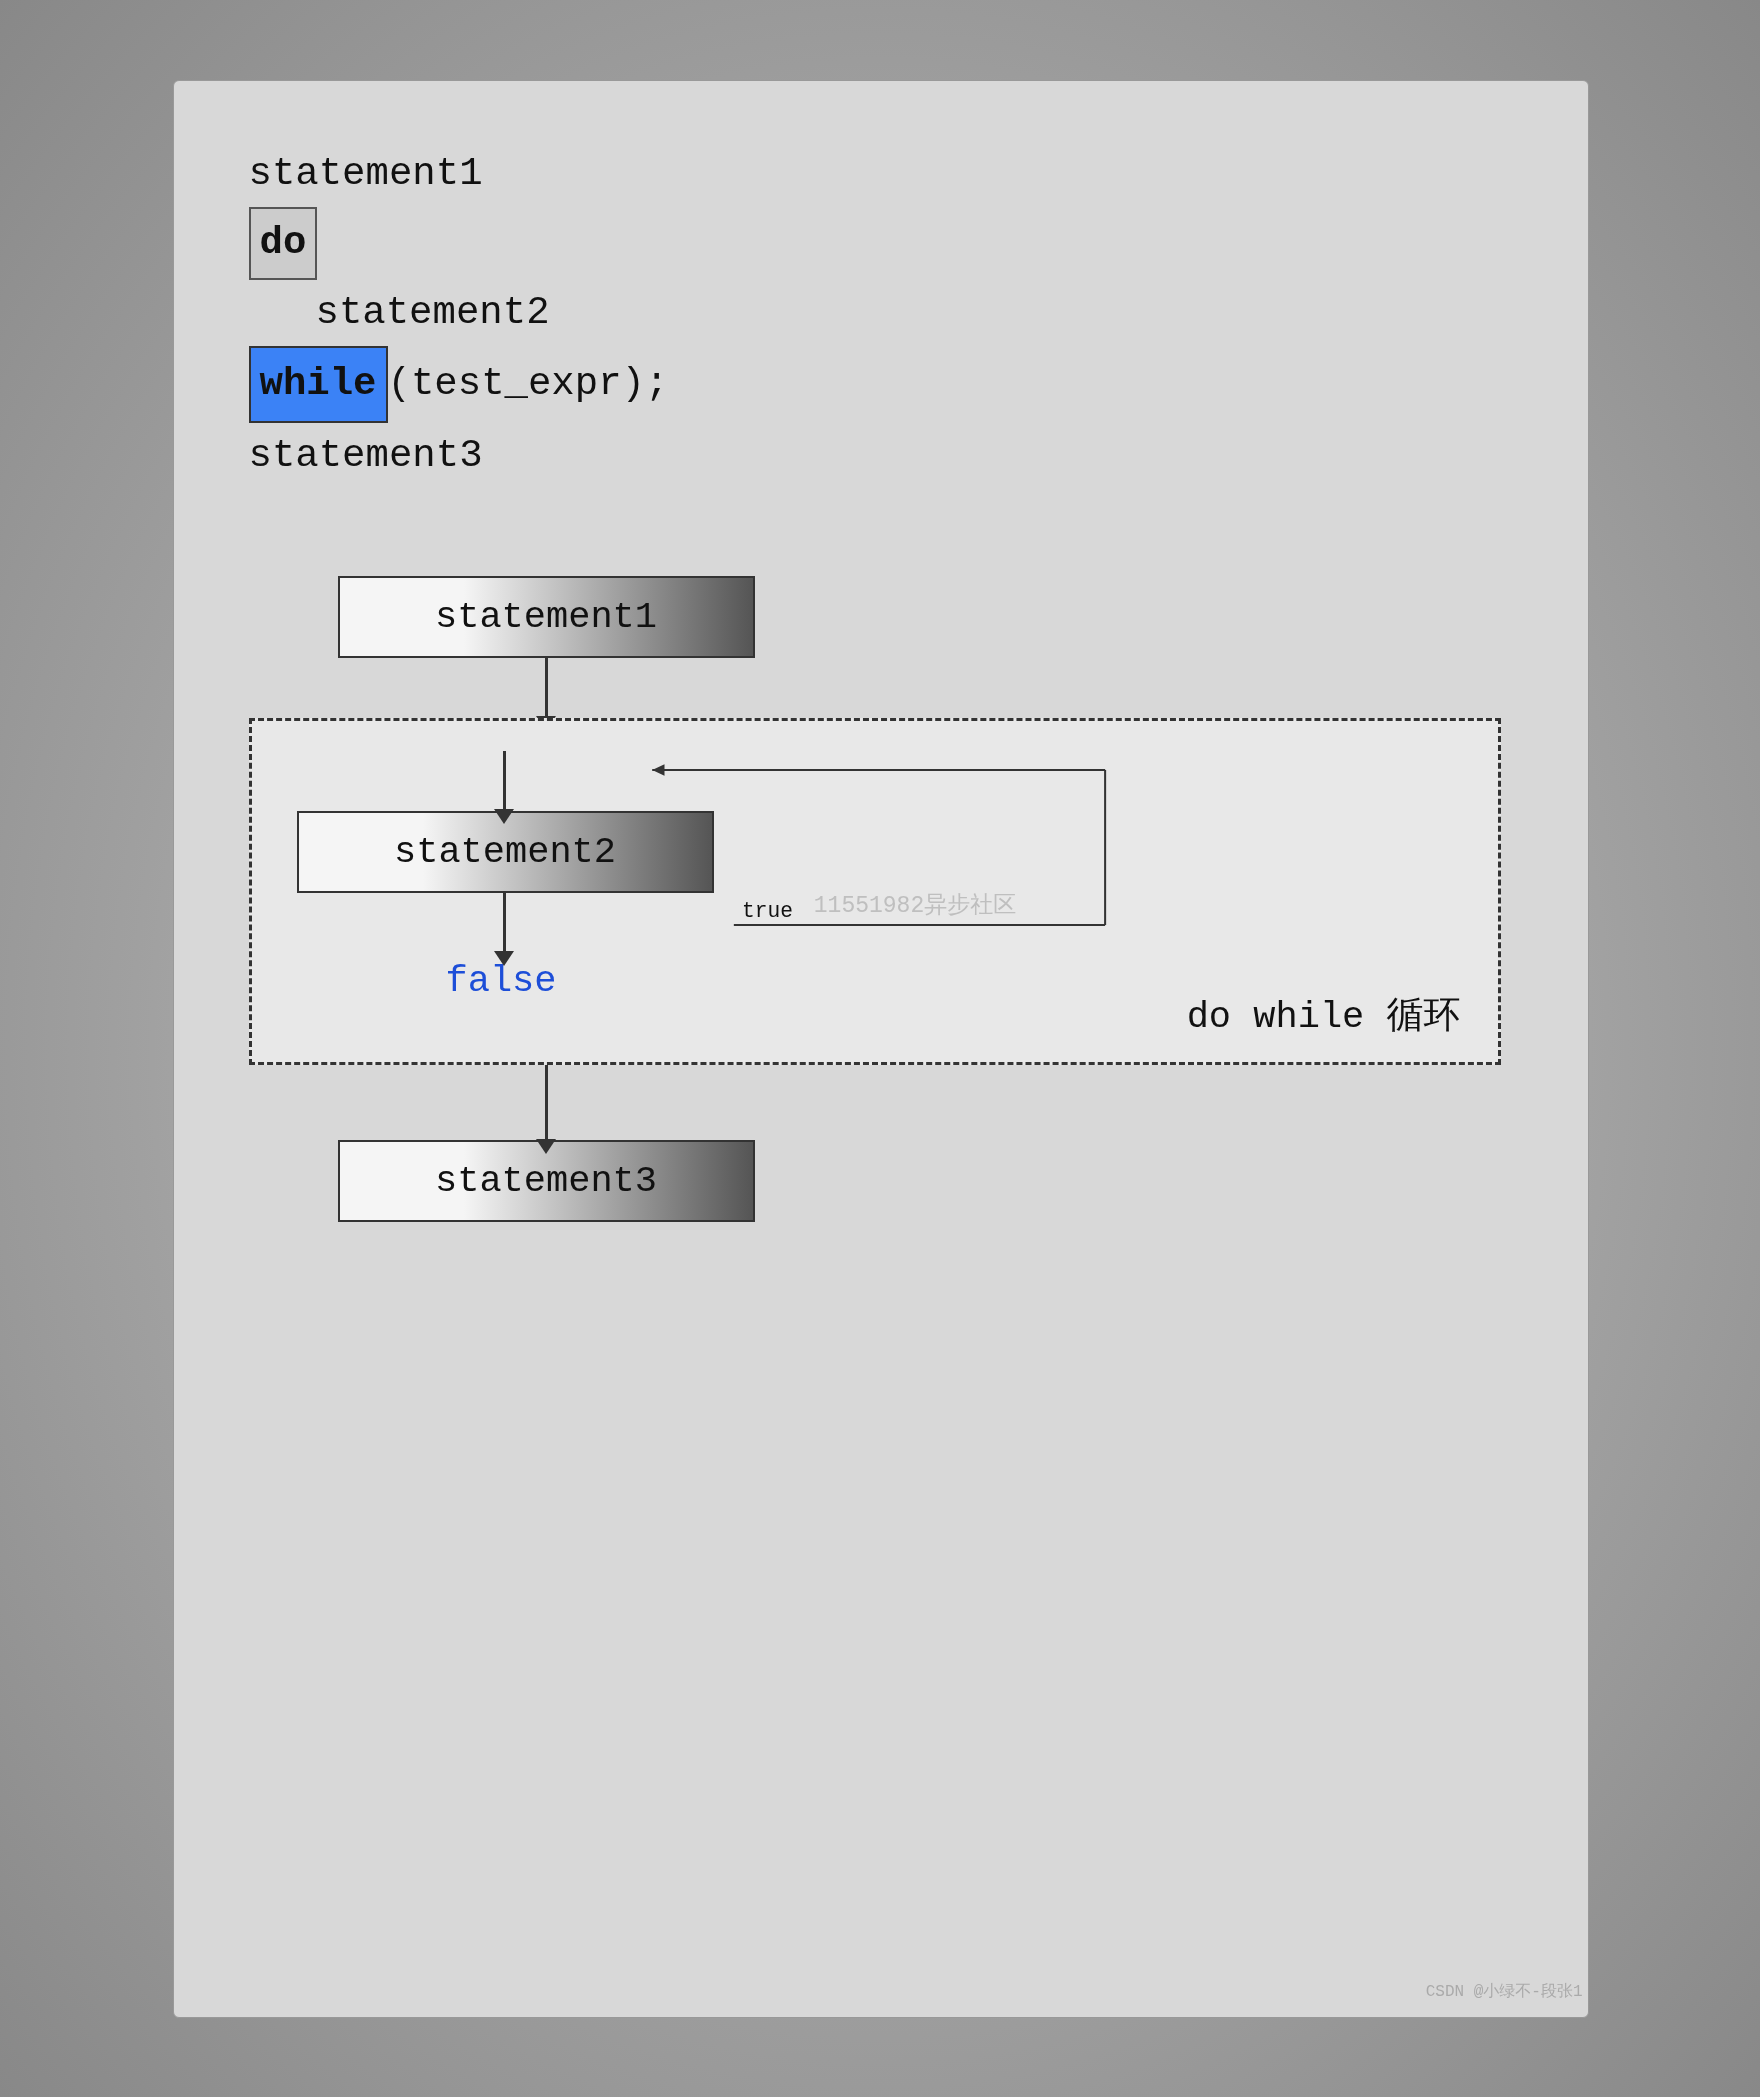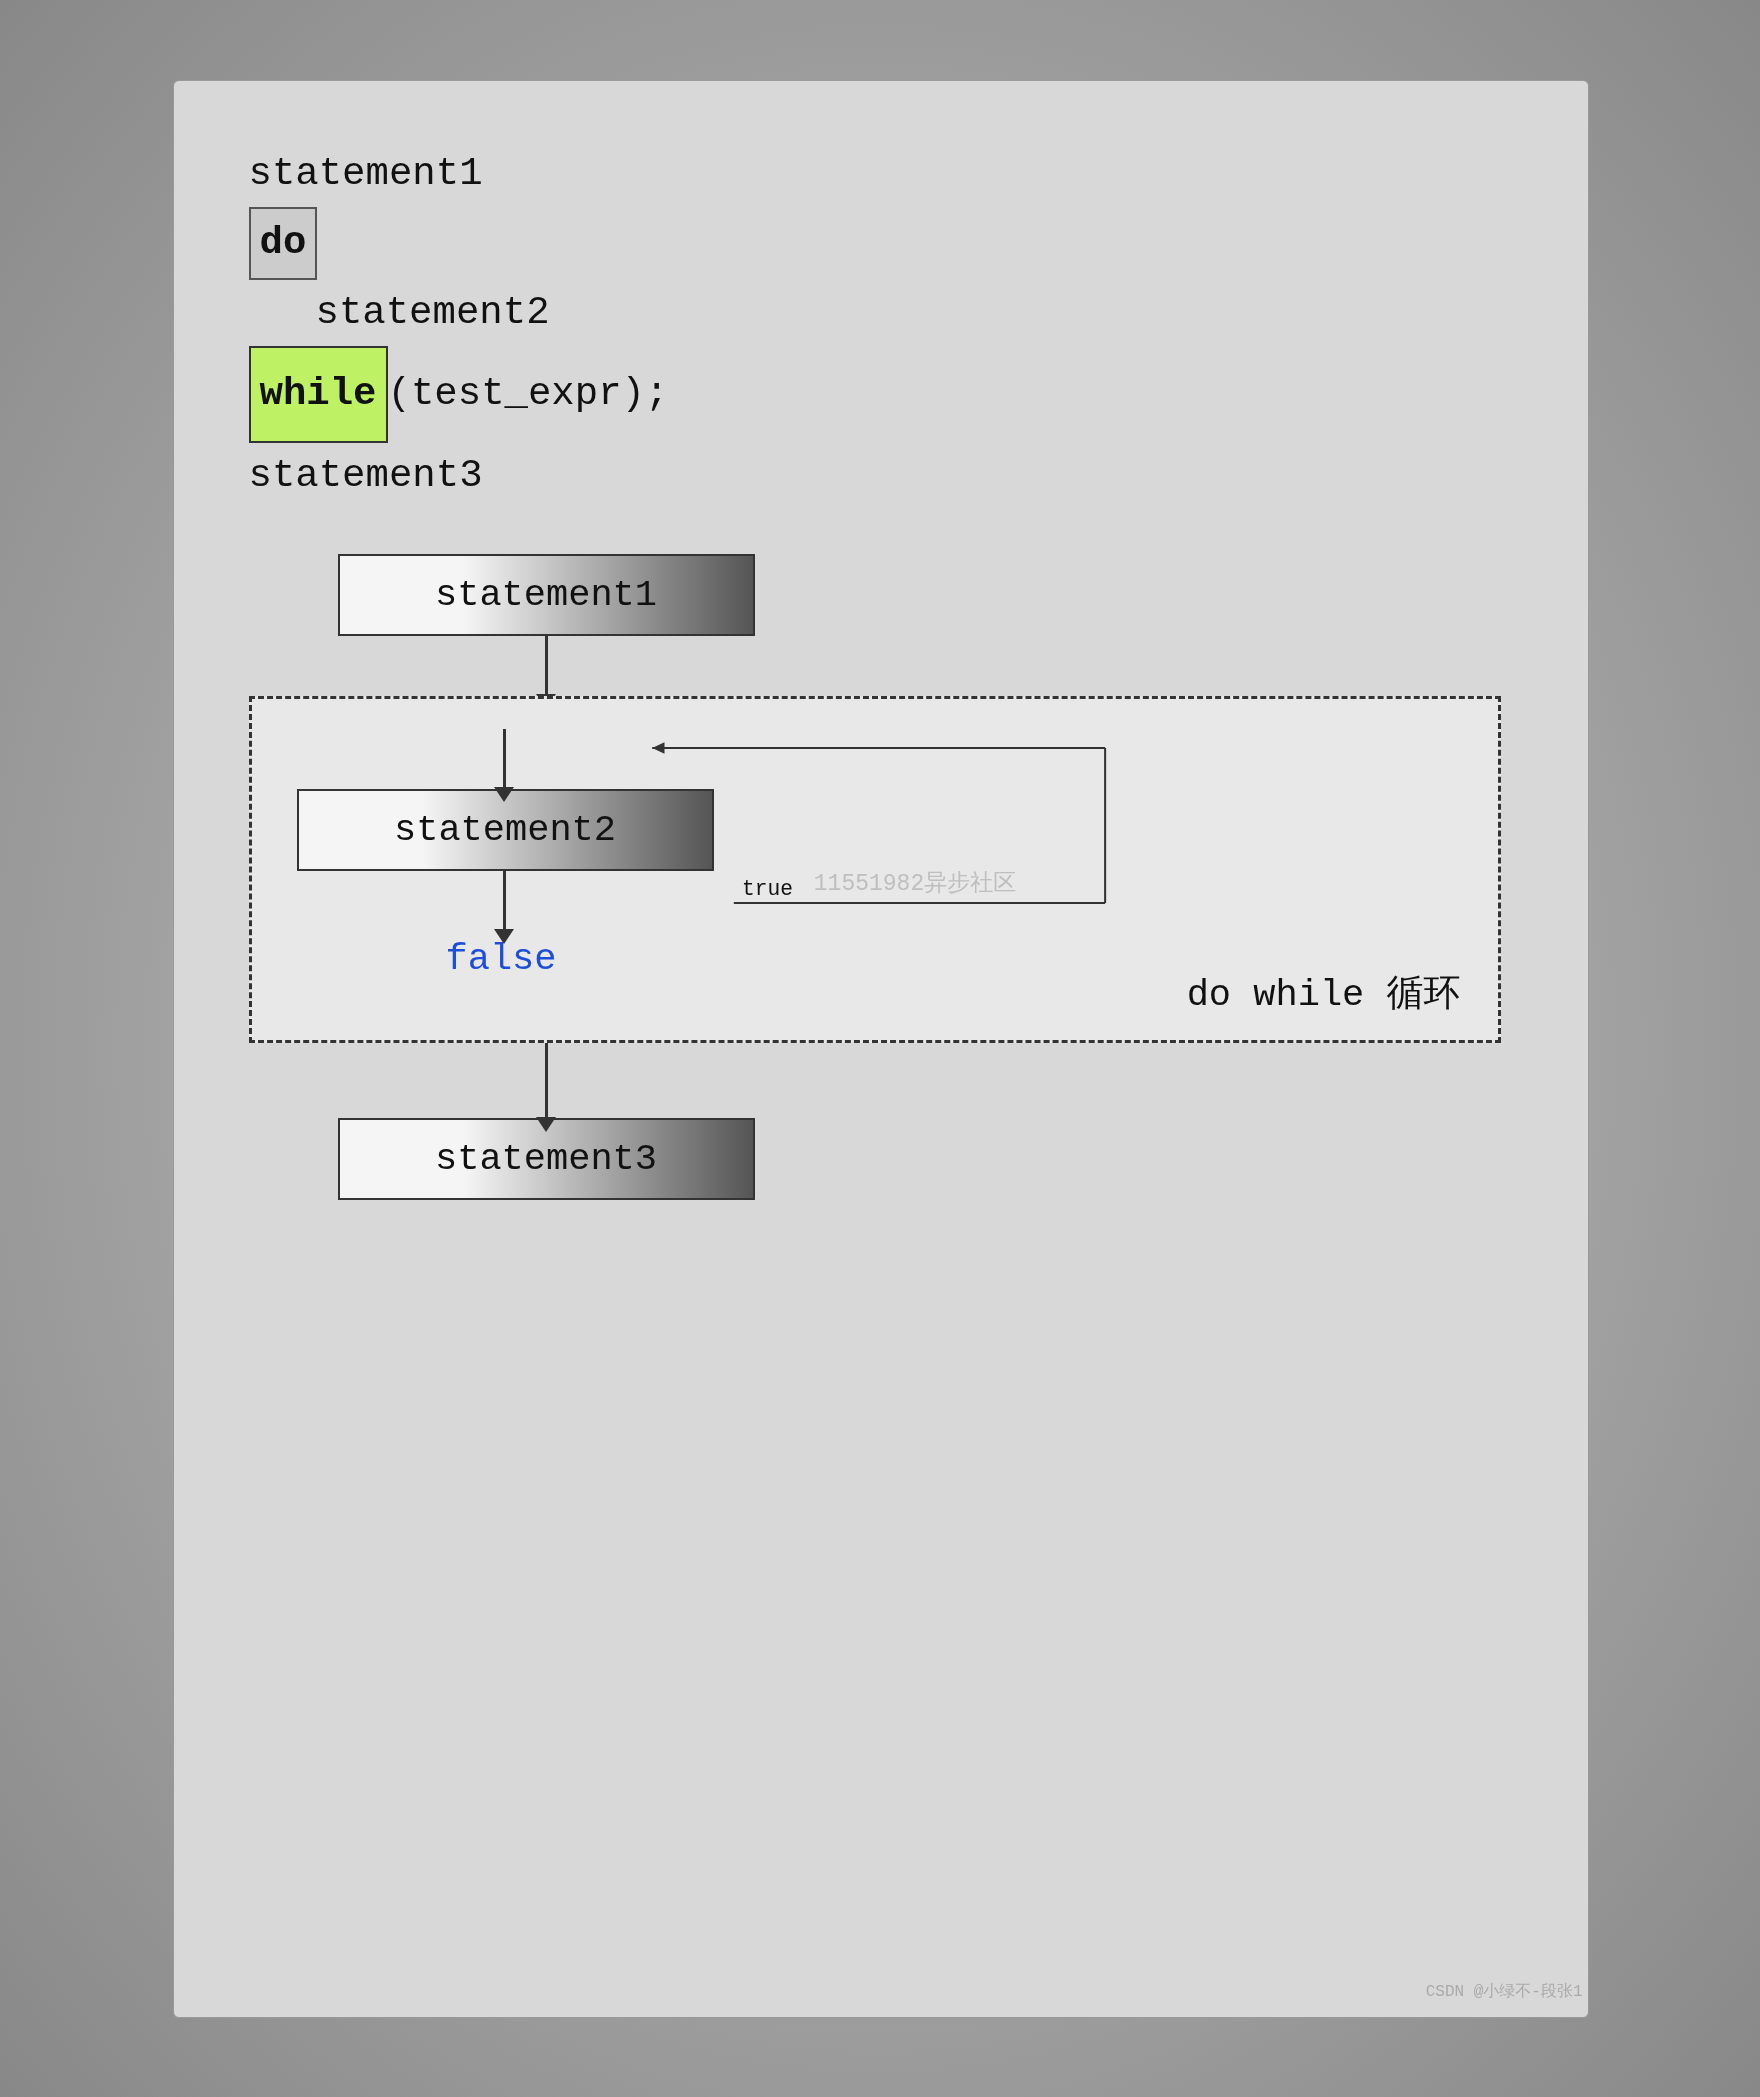--- a/index.html
+++ b/index.html
@@ -18,20 +18,21 @@
       background: #d8d8d8;
       border: 1.5px solid #999;
       border-radius: 6px;
       width: 1416px;
       min-height: 1938px;
       padding: 60px 75px;
       position: relative;
       display: flex;
       flex-direction: column;
       align-items: flex-start;
+      gap: 42px;
     }
 
     
     .code-section {
       margin-bottom: 45px;
       font-size: 39px;
       line-height: 1.7;
       color: #111;
     }
 
@@ -39,22 +40,22 @@
       display: inline-block;
       border: 2.2px solid #555;
       padding: 1.5px 9px;
       background: #ccc;
       font-weight: bold;
     }
 
     .code-keyword-dark {
       display: inline-block;
       border: 2.2px solid #333;
-      padding: 13px 9px;
-      background: #bef264;
+      padding: 3px 9px;
+      background: #3b82f6;
       font-weight: bold;
       color: #111;
     }
 
     .indent {
       padding-left: 67px;
     }
 
     
     .flowchart {

